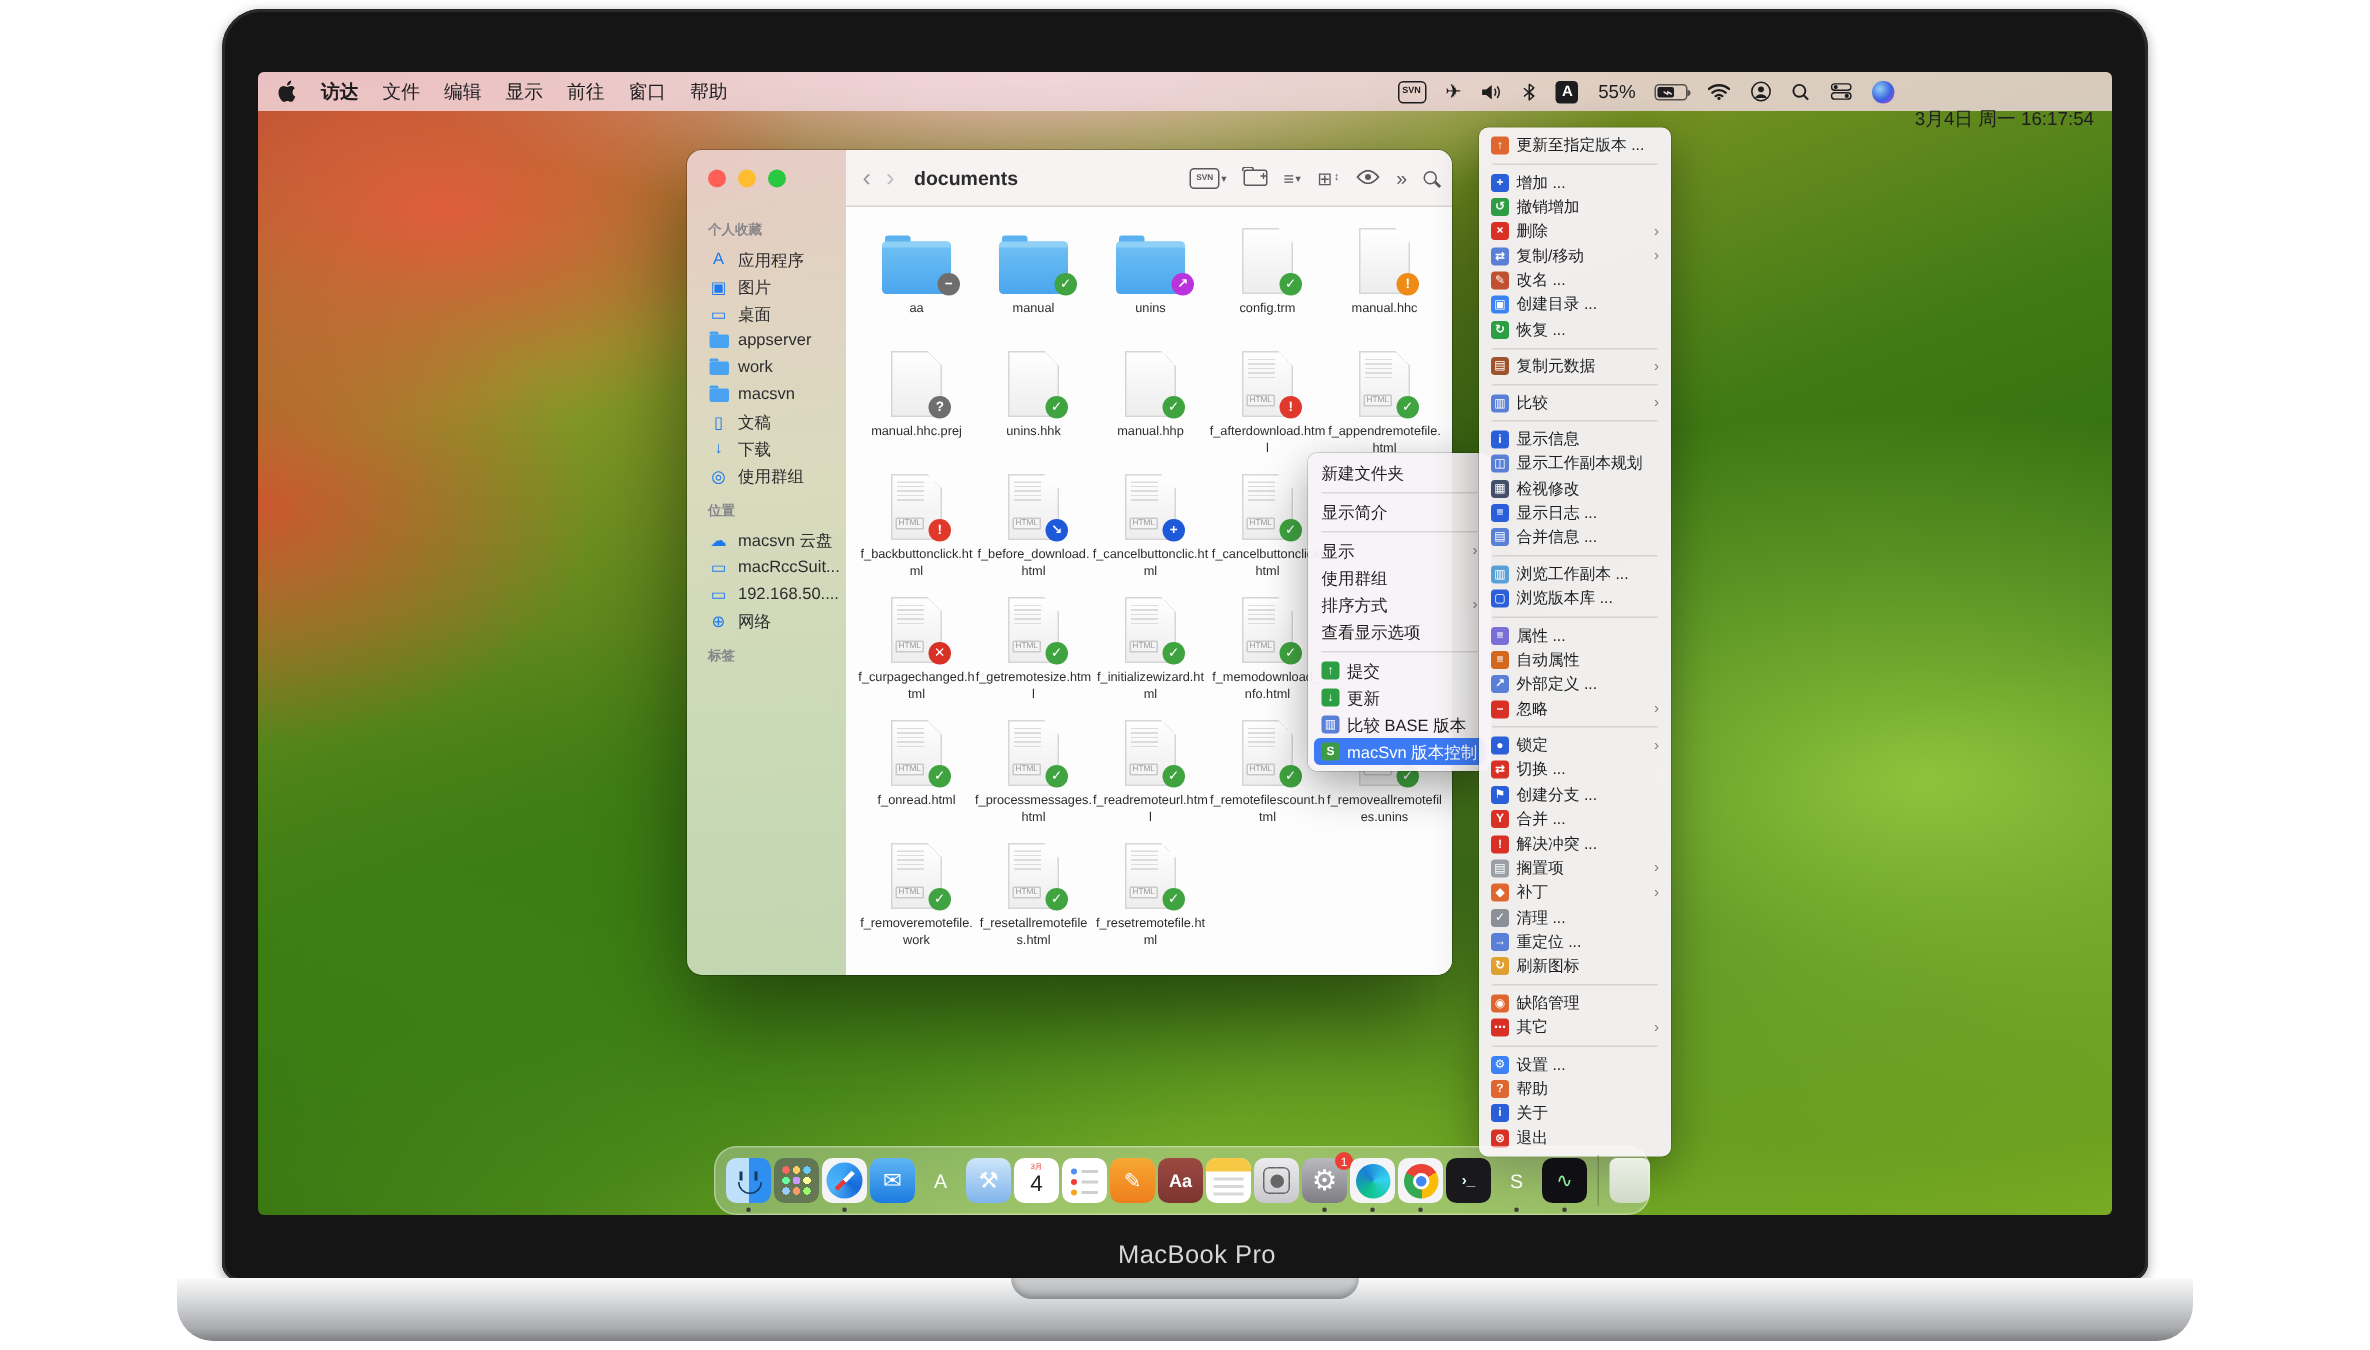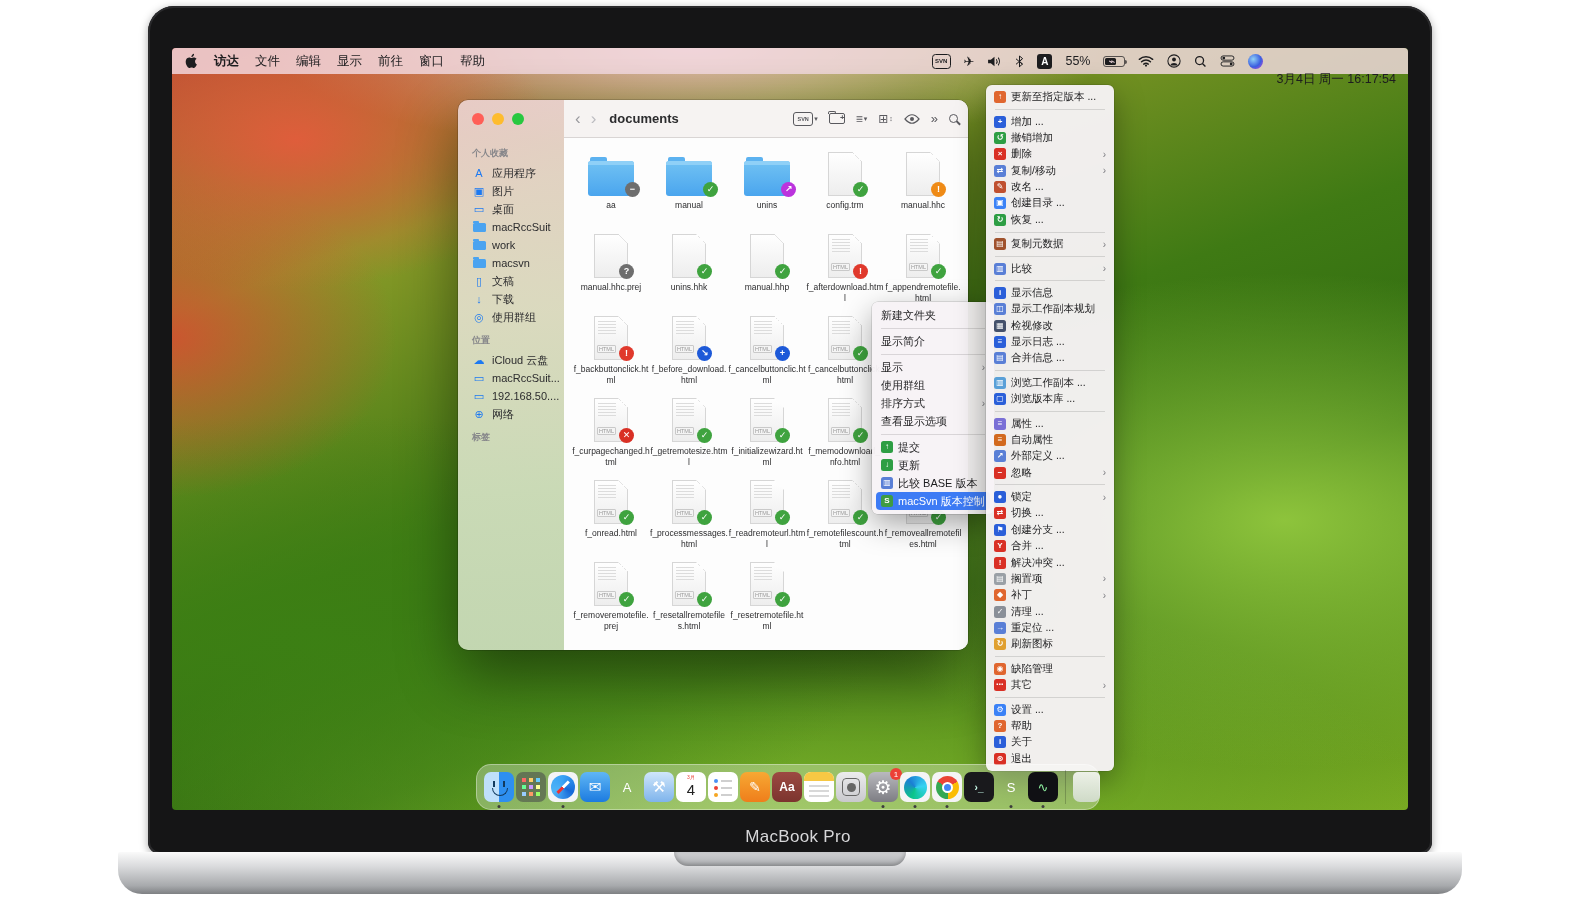--- a/index.html
+++ b/index.html
@@ -309,21 +309,21 @@
               <div class="sb-item">
                 <span class="sb-glyph" style="color: rgb(28, 121, 242);">▣</span>
                 <span>图片</span>
               </div>
               <div class="sb-item">
                 <span class="sb-glyph" style="color: rgb(28, 121, 242);">▭</span>
                 <span>桌面</span>
               </div>
               <div class="sb-item">
                 <span class="sb-folder"></span>
-                <span>macRccSuit</span>
+                <span>appserver</span>
               </div>
               <div class="sb-item">
                 <span class="sb-folder"></span>
                 <span>work</span>
               </div>
               <div class="sb-item">
                 <span class="sb-folder"></span>
                 <span>macsvn</span>
               </div>
               <div class="sb-item">
@@ -334,21 +334,21 @@
                 <span class="sb-glyph" style="color: rgb(28, 121, 242);">↓</span>
                 <span>下载</span>
               </div>
               <div class="sb-item">
                 <span class="sb-glyph" style="color: rgb(28, 121, 242);">◎</span>
                 <span>使用群组</span>
               </div>
               <div class="sb-header">位置</div>
               <div class="sb-item">
                 <span class="sb-glyph" style="color: rgb(28, 121, 242);">☁</span>
-                <span>iCloud 云盘</span>
+                <span>macsvn 云盘</span>
               </div>
               <div class="sb-item">
                 <span class="sb-glyph" style="color: rgb(28, 121, 242);">▭</span>
                 <span>macRccSuit...</span>
                 <span class="sb-eject">▲</span>
               </div>
               <div class="sb-item">
                 <span class="sb-glyph" style="color: rgb(28, 121, 242);">▭</span>
                 <span>192.168.50....</span>
                 <span class="sb-eject">▲</span>
@@ -587,31 +587,31 @@
                 <div class="fname">f_remotefilescount.html</div>
               </div>
               <div class="fitem" style="grid-area: 5 / 5;">
                 <div class="icon-wrap">
                   <div class="file-ic html">
                     <span class="lines"></span>
                     <span class="html-tag">HTML</span>
                   </div>
                   <span class="badge" style="background: rgb(63, 163, 63);">✓</span>
                 </div>
-                <div class="fname">f_removeallremotefiles.html</div>
+                <div class="fname">f_removeallremotefiles.unins</div>
               </div>
               <div class="fitem" style="grid-area: 6 / 1;">
                 <div class="icon-wrap">
                   <div class="file-ic html">
                     <span class="lines"></span>
                     <span class="html-tag">HTML</span>
                   </div>
                   <span class="badge" style="background: rgb(63, 163, 63);">✓</span>
                 </div>
-                <div class="fname">f_removeremotefile.prej</div>
+                <div class="fname">f_removeremotefile.work</div>
               </div>
               <div class="fitem" style="grid-area: 6 / 2;">
                 <div class="icon-wrap">
                   <div class="file-ic html">
                     <span class="lines"></span>
                     <span class="html-tag">HTML</span>
                   </div>
                   <span class="badge" style="background: rgb(63, 163, 63);">✓</span>
                 </div>
                 <div class="fname">f_resetallremotefiles.html</div>

